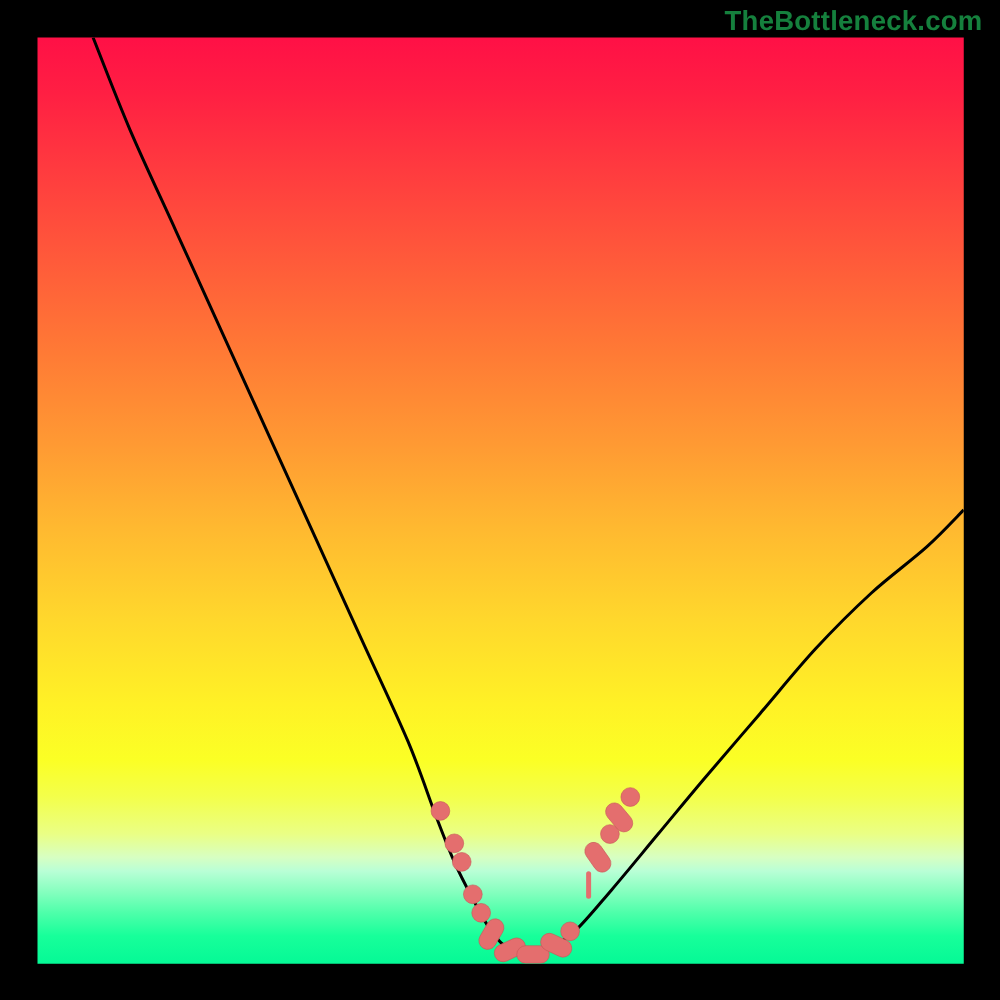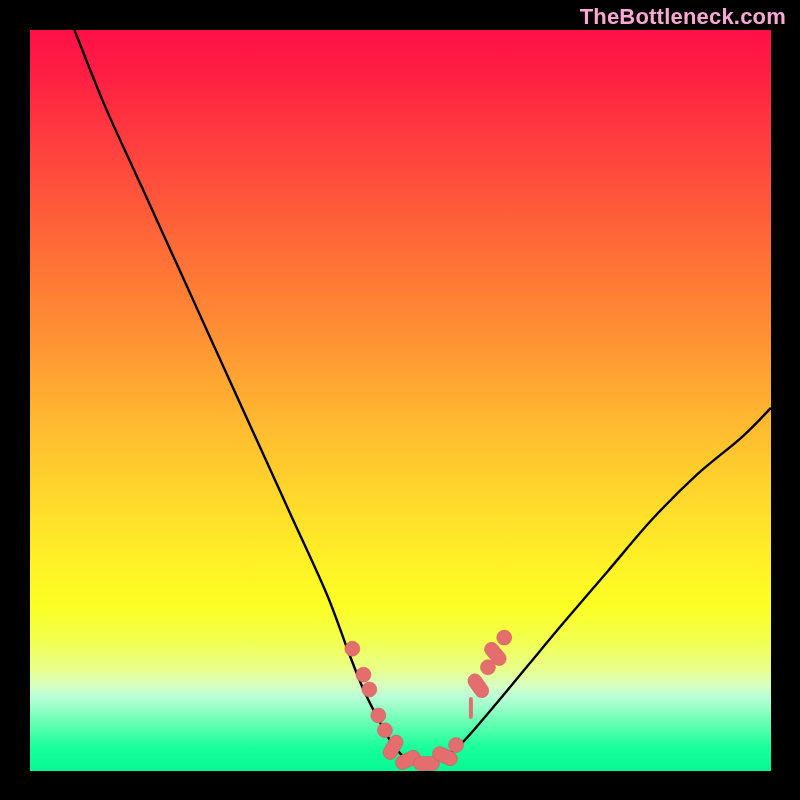--- a/index.html
+++ b/index.html
@@ -10,21 +10,21 @@
     width: 800px; height: 800px;
     background: #000;
   }
   .watermark {
     position: absolute;
     top: 4px;
     right: 14px;
     font-family: Arial, Helvetica, sans-serif;
     font-size: 22px;
     font-weight: bold;
-    color: #f9a8d4;
+    color: #15803d;
     letter-spacing: 0.2px;
   }
   .plot {
     position: absolute;
     top: 30px;
     left: 30px;
     width: 741px;
     height: 741px;
   }
   .gradient {

